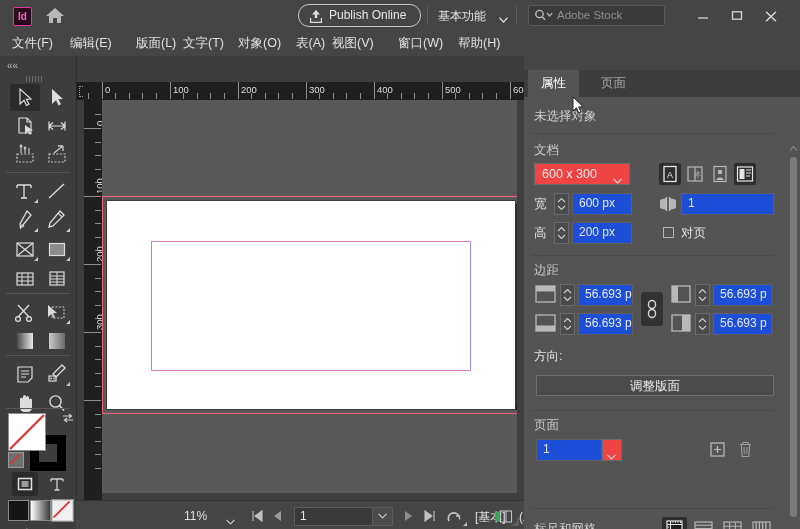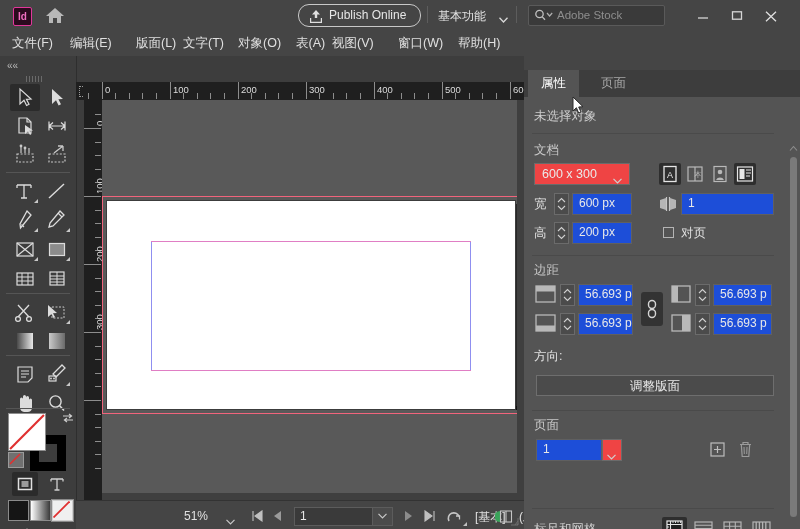--- a/index.html
+++ b/index.html
@@ -511,21 +511,21 @@
         <div class="mg-h" style="top:0;"></div>
         <div class="mg-h" style="bottom:0;"></div>
       </div>
     </div>
   </div>
 
   <div class="vscroll-canvas"></div>
   <div class="hscroll-canvas"></div>
 
   <div class="statusbar">
-    <div class="sb-txt" style="left:108px;top:8px;">51%</div>
+    <div class="sb-txt" style="left:108px;top:8px;">11%</div>
     <div class="sb-caret" style="left:150px;top:13px;">
       <svg width="9" height="6" viewBox="0 0 9 6">
           <path d="M0.5 0.8 L4.5 5 L8.5 0.8" fill="none" stroke="#c8c8c8" stroke-width="1.2"></path>
         </svg>
     </div>
     <div class="navbtn" style="left:175px;top:9px;">
       <svg width="14" height="12" viewBox="0 0 14 12">
           <path d="M2 1 L2 11 M11 1 L4 6 L11 11 Z" fill="#c0c0c0" stroke="#c0c0c0" stroke-width="1.1"></path>
         </svg>
     </div>

